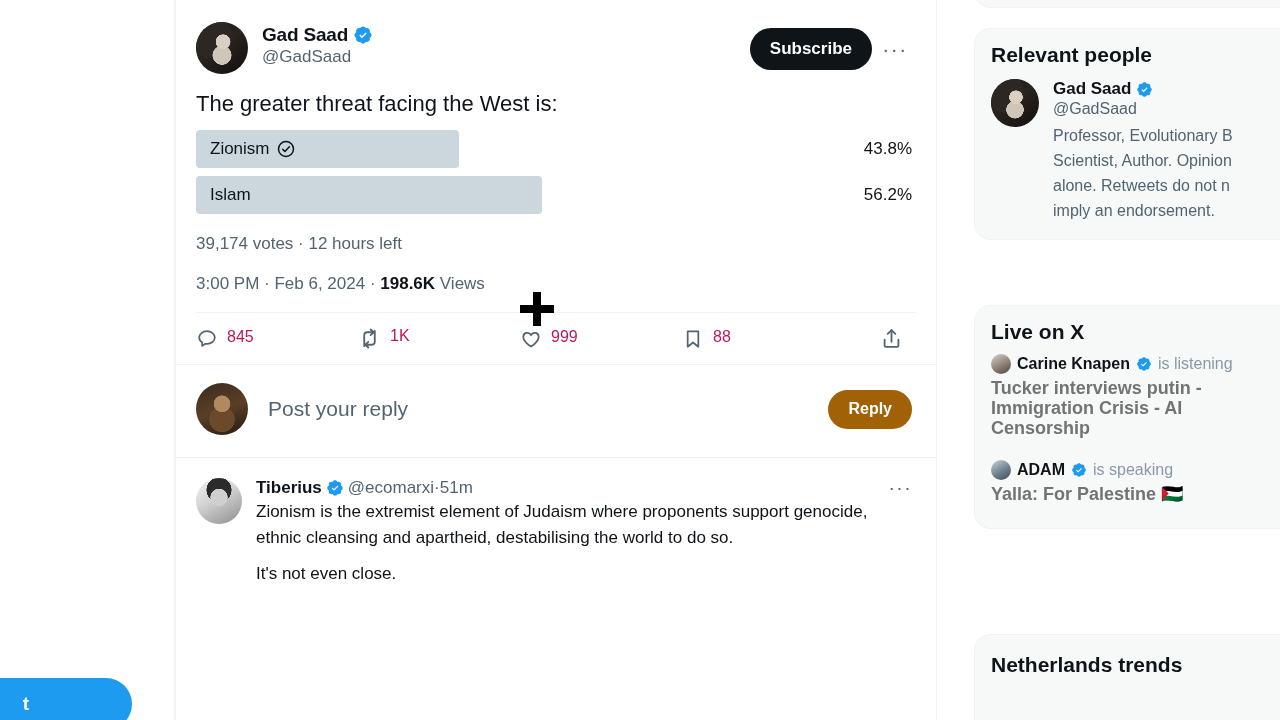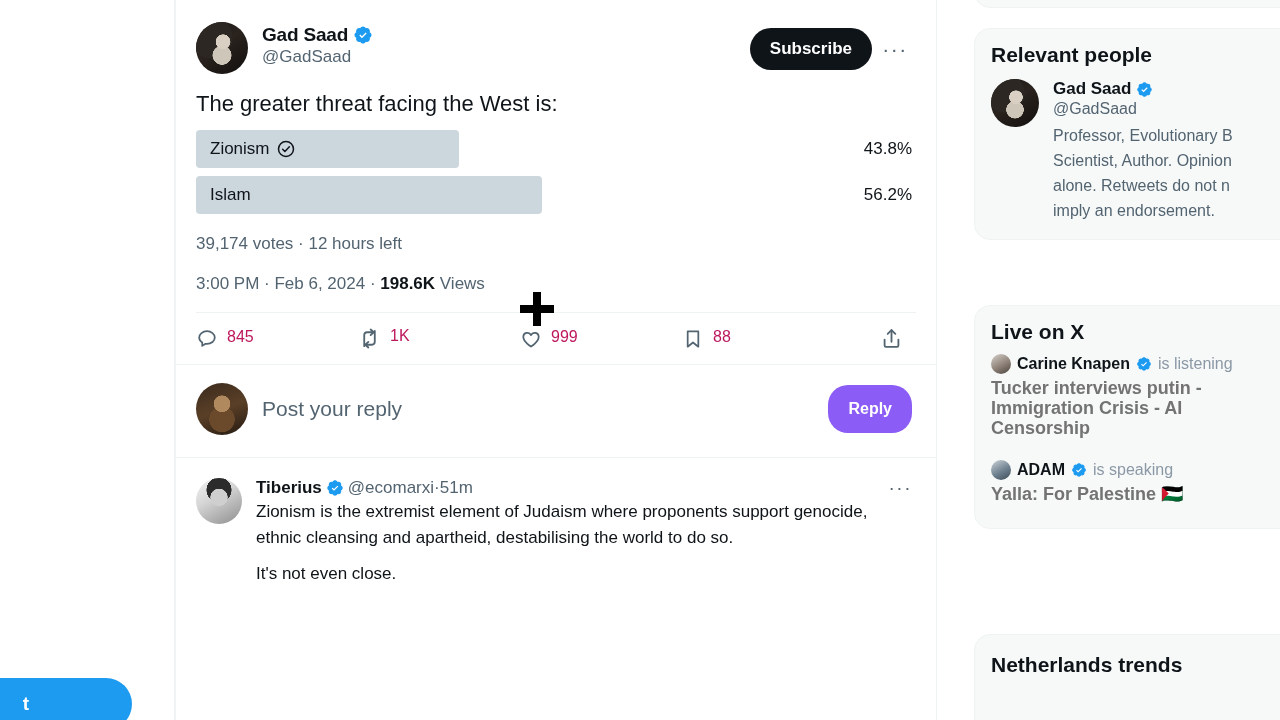--- a/index.html
+++ b/index.html
@@ -133,28 +133,28 @@
   .reply-box {
     display: flex; align-items: center;
     padding: 18px 24px 22px 20px;
     border-top: 1px solid #eff3f4;
   }
   .reply-avatar {
     width: 52px; height: 52px; border-radius: 50%;
     flex: 0 0 52px; overflow: hidden; background: #3a2a1d;
   }
   .reply-placeholder {
-    margin-left: 14px; flex: 1 1 auto;
+    margin-left: 20px; flex: 1 1 auto;
     font-size: 21px; color: #536471;
   }
   .reply-btn {
-    background: #8b5cf6; color: #fff;
+    background: #a16207; color: #fff;
     border: none; border-radius: 20px;
     font-size: 16px; font-weight: 700;
-    height: 48px; padding: 0 20px;
+    height: 39px; padding: 0 20px;
     font-family: "Liberation Sans", sans-serif;
   }
 
   
   .reply-tweet {
     display: flex; padding: 20px 24px 0 20px;
     border-top: 1px solid #eff3f4;
   }
   .rt-avatar {
     width: 46px; height: 46px; border-radius: 50%;

